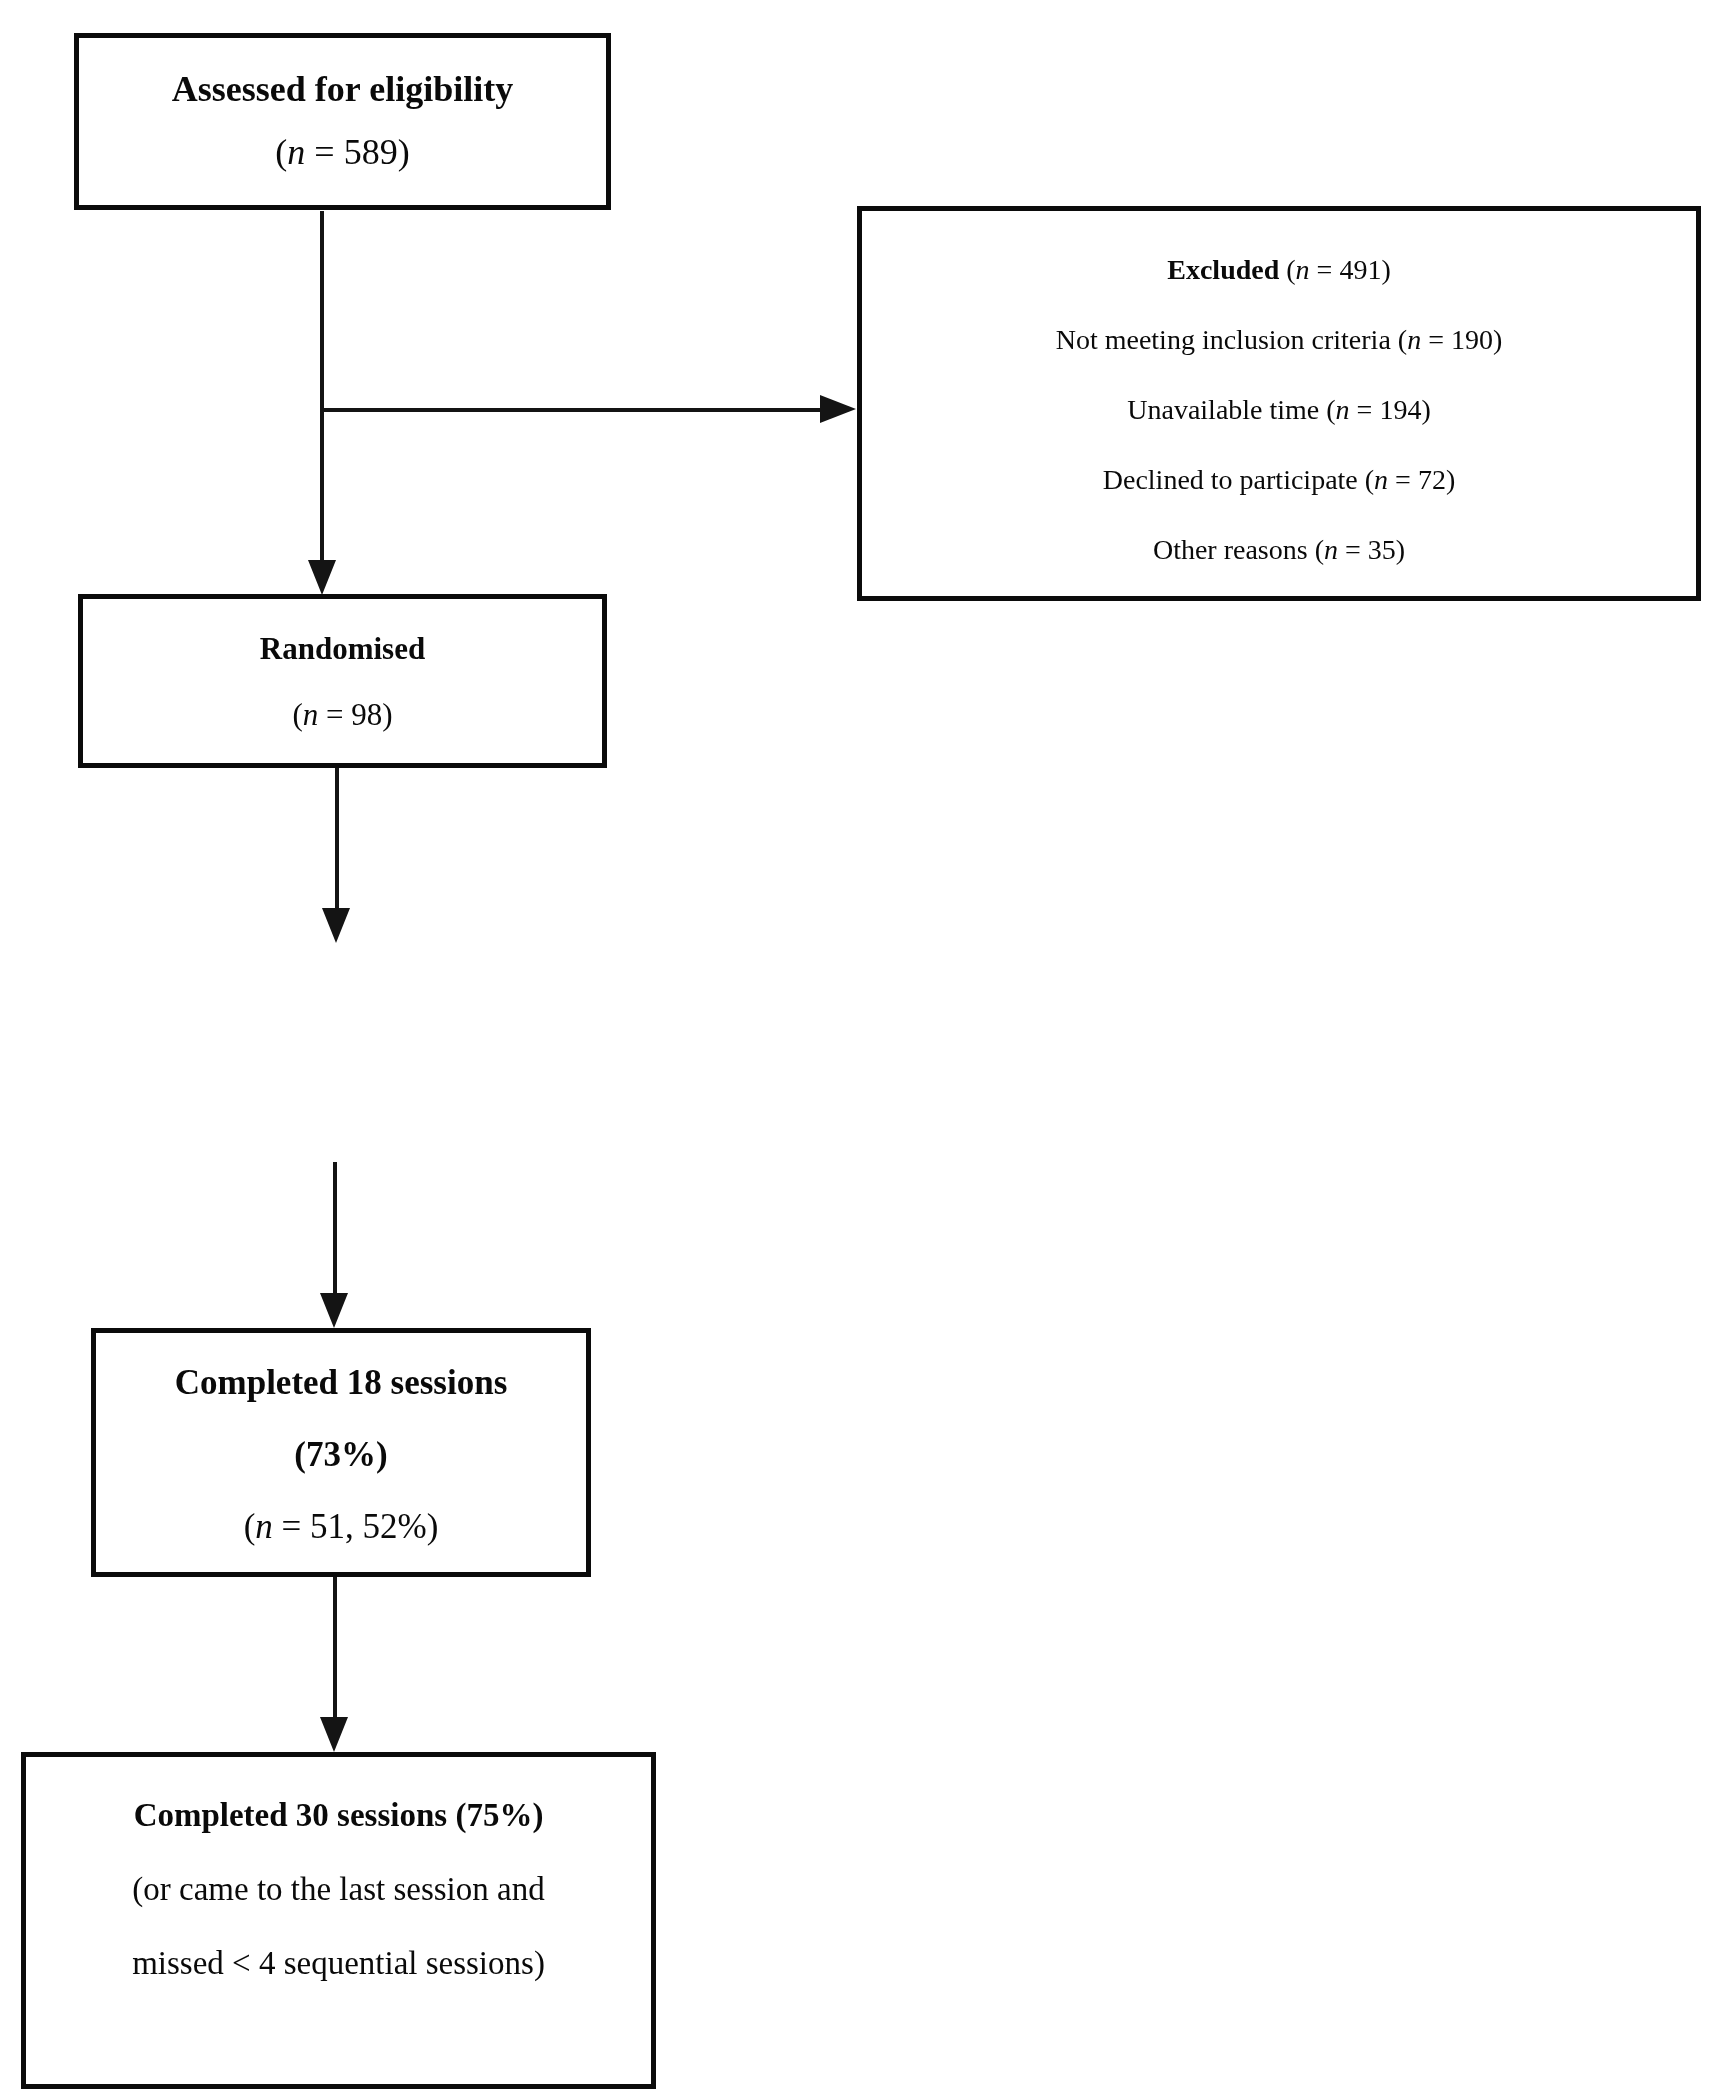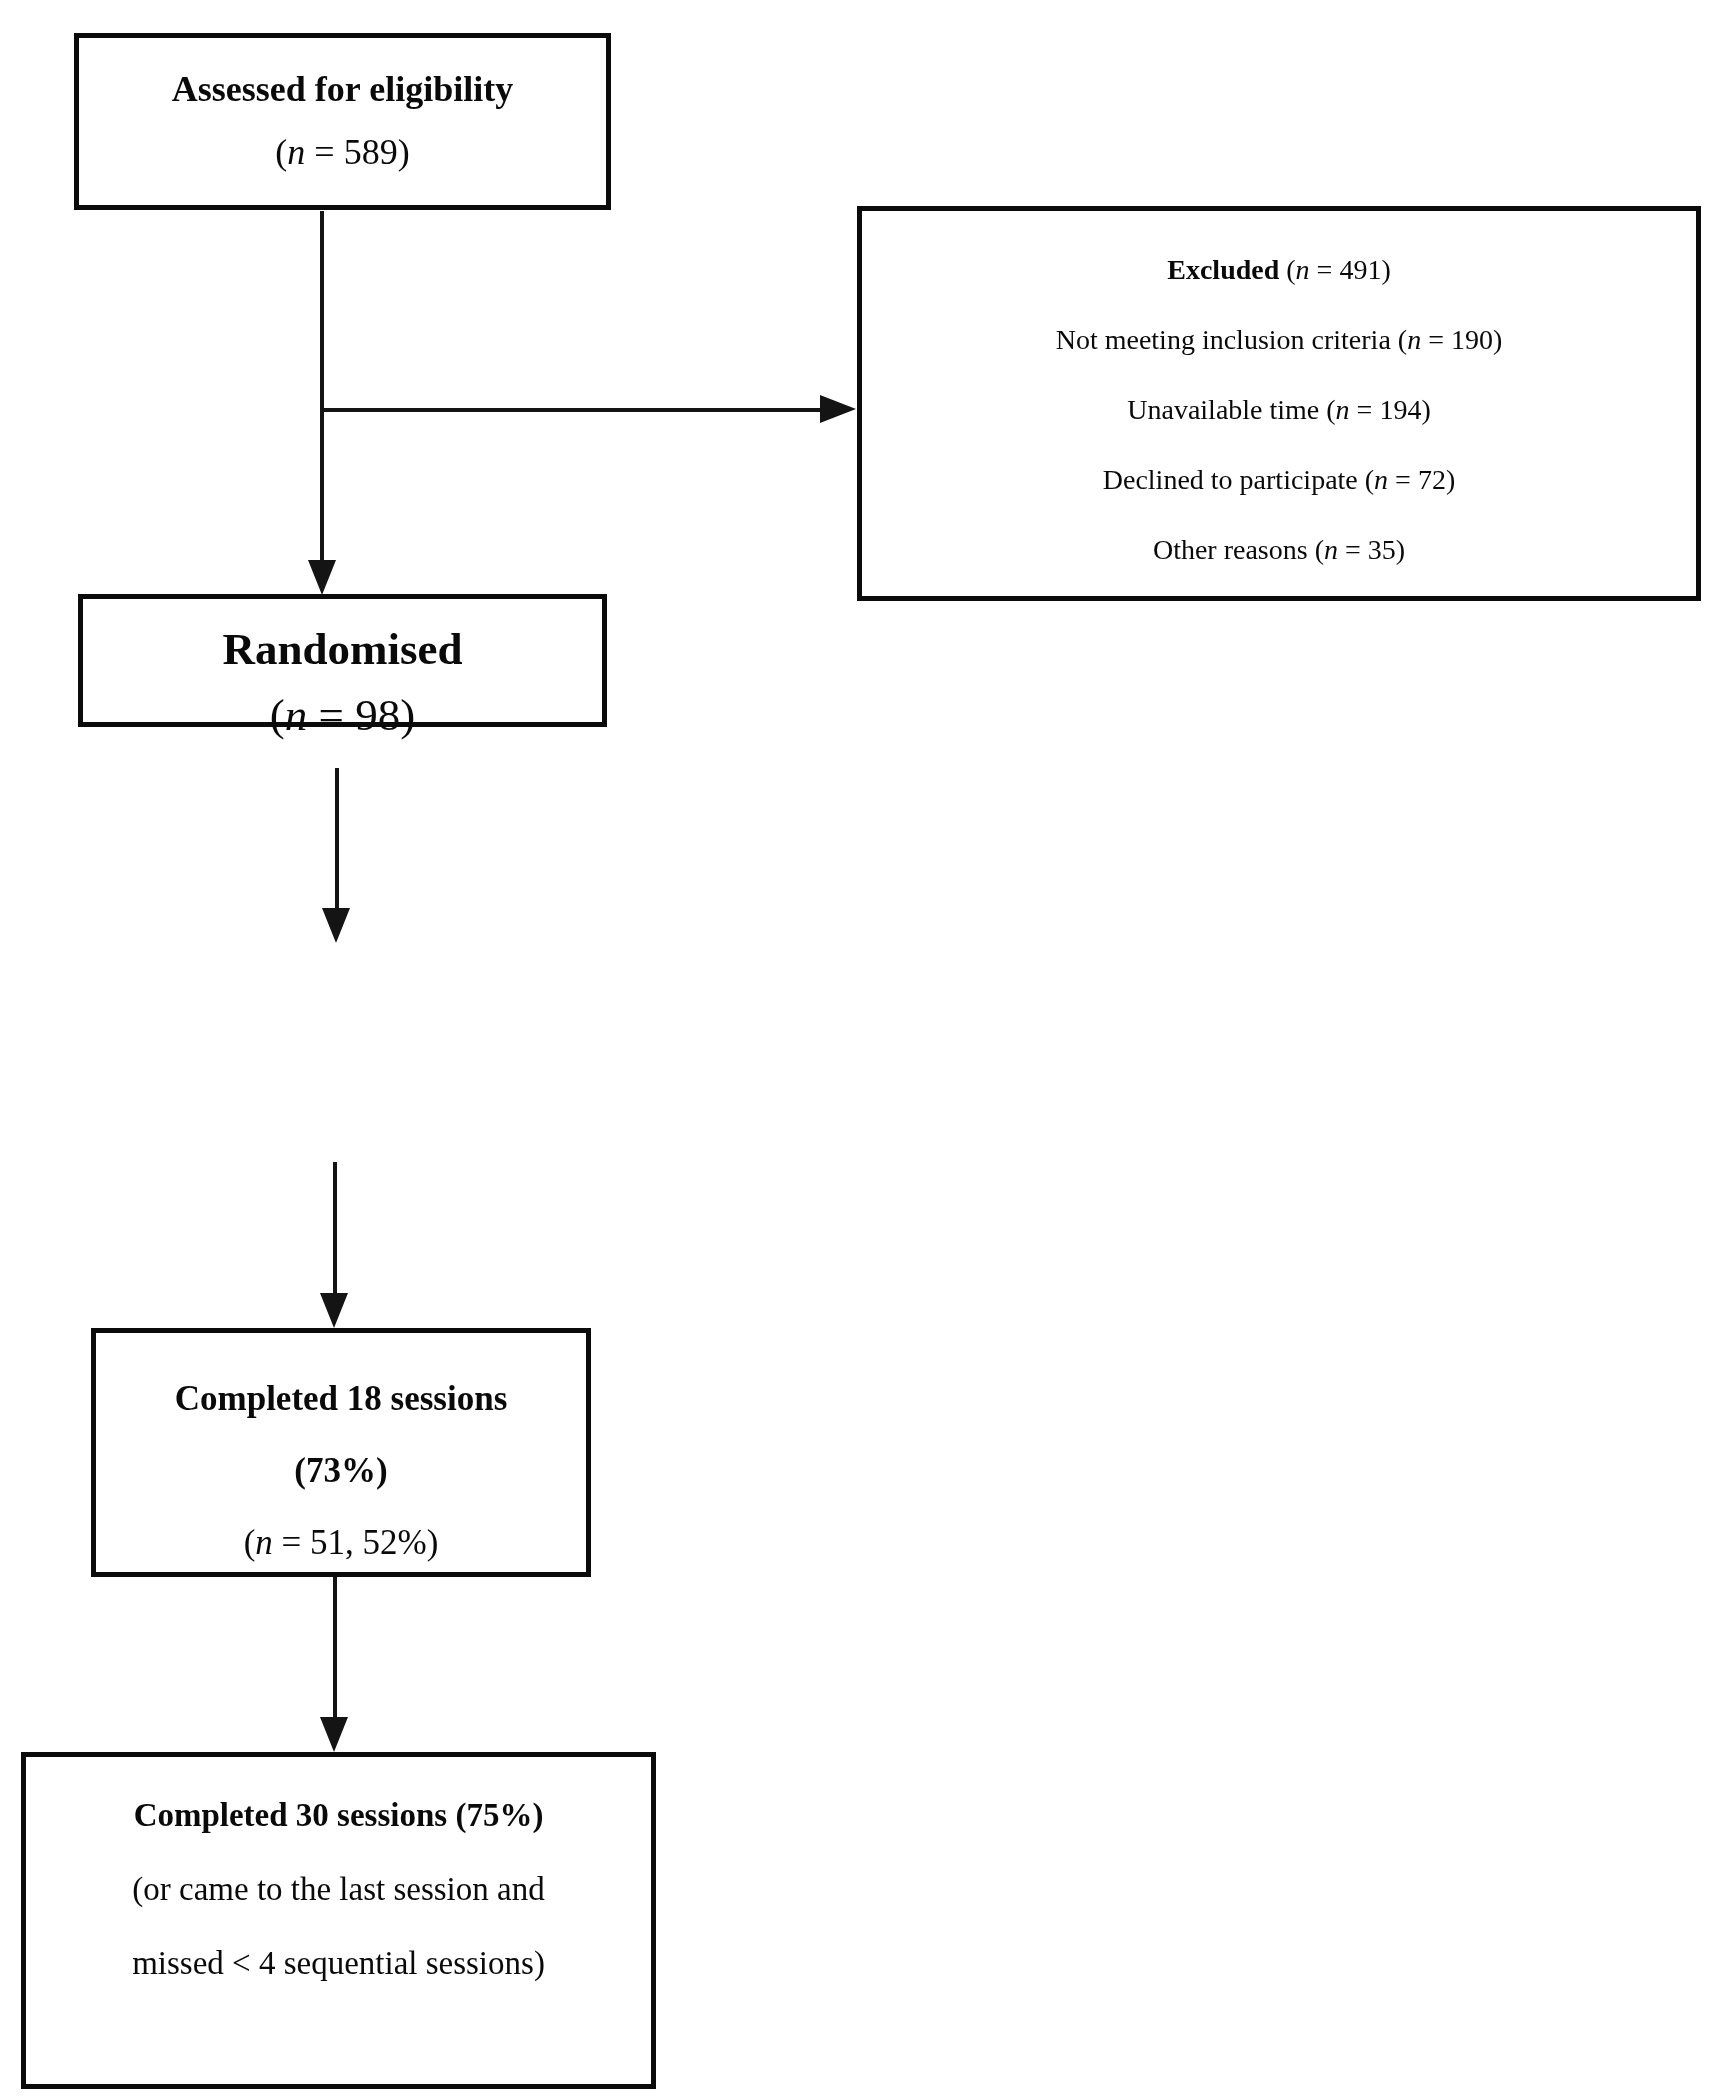--- a/index.html
+++ b/index.html
@@ -25,23 +25,23 @@
   }
   .box .line {
     display: block;
     white-space: nowrap;
   }
   .bold { font-weight: bold; }
 
   
   #box-assessed   { left: 74px;  top: 33px;   width: 537px;  height: 177px; padding-top: 19.6px; font-size: 36px; line-height: 63px; }
   #box-excluded   { left: 857px; top: 206px;  width: 844px; height: 395px; padding-top: 24px; font-size: 28px; line-height: 70px; border-width: 5.2px; }
-  #box-randomised { left: 78px;  top: 594px; width: 529px;  height: 133px; padding-top: 17.3px; font-size: 45px; line-height: 66px; }
+  #box-randomised { left: 78px;  top: 594px; width: 529px;  height: 174px; padding-top: 17.3px; font-size: 31px; line-height: 66px; }
   #box-c10        { left: 91px;  top: 944px; width: 493px;  height: 218px; padding-top: 16px; font-size: 35px; line-height: 69px; overflow: hidden; }
-  #box-c18        { left: 91px;  top: 1328px; width: 500px;  height: 249px; padding-top: 30px; font-size: 35px; line-height: 72px; }
+  #box-c18        { left: 91px;  top: 1328px; width: 500px;  height: 249px; padding-top: 14px; font-size: 35px; line-height: 72px; }
   #box-c22        { left: 21px;   top: 1752px; width: 635px; height: 337px; padding-top: 21px; font-size: 33px; line-height: 74px; border-width: 5.2px; }
 
   
   .vline, .hline { position: absolute; background: #141414; }
   .vline { width: 3.5px; }
   .hline { height: 3.5px; }
   .arrowhead-down {
     position: absolute;
     width: 0; height: 0;
     border-left: 14.4px solid transparent;

